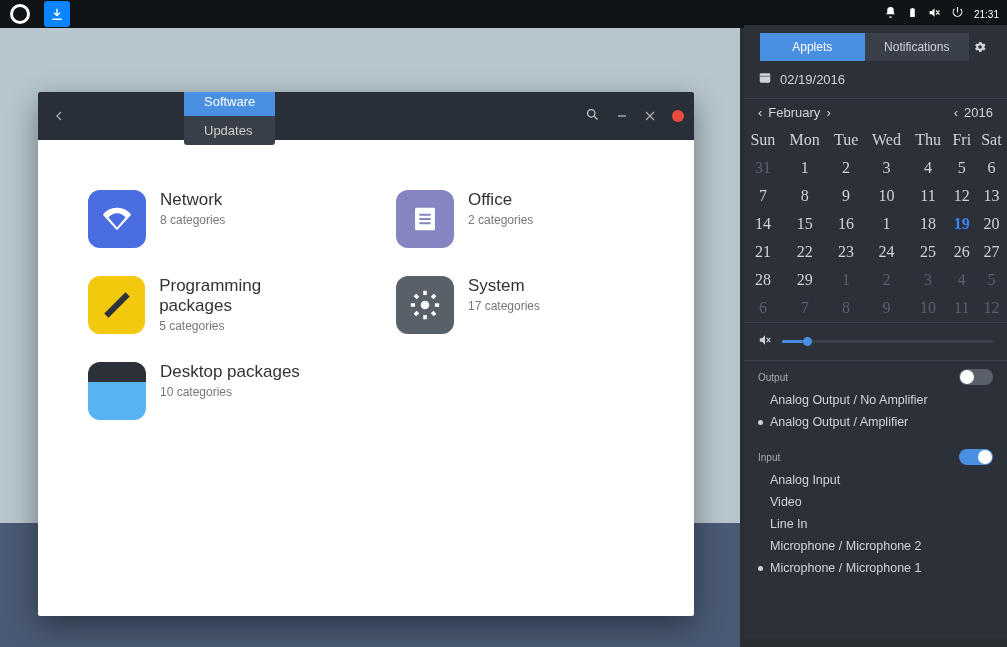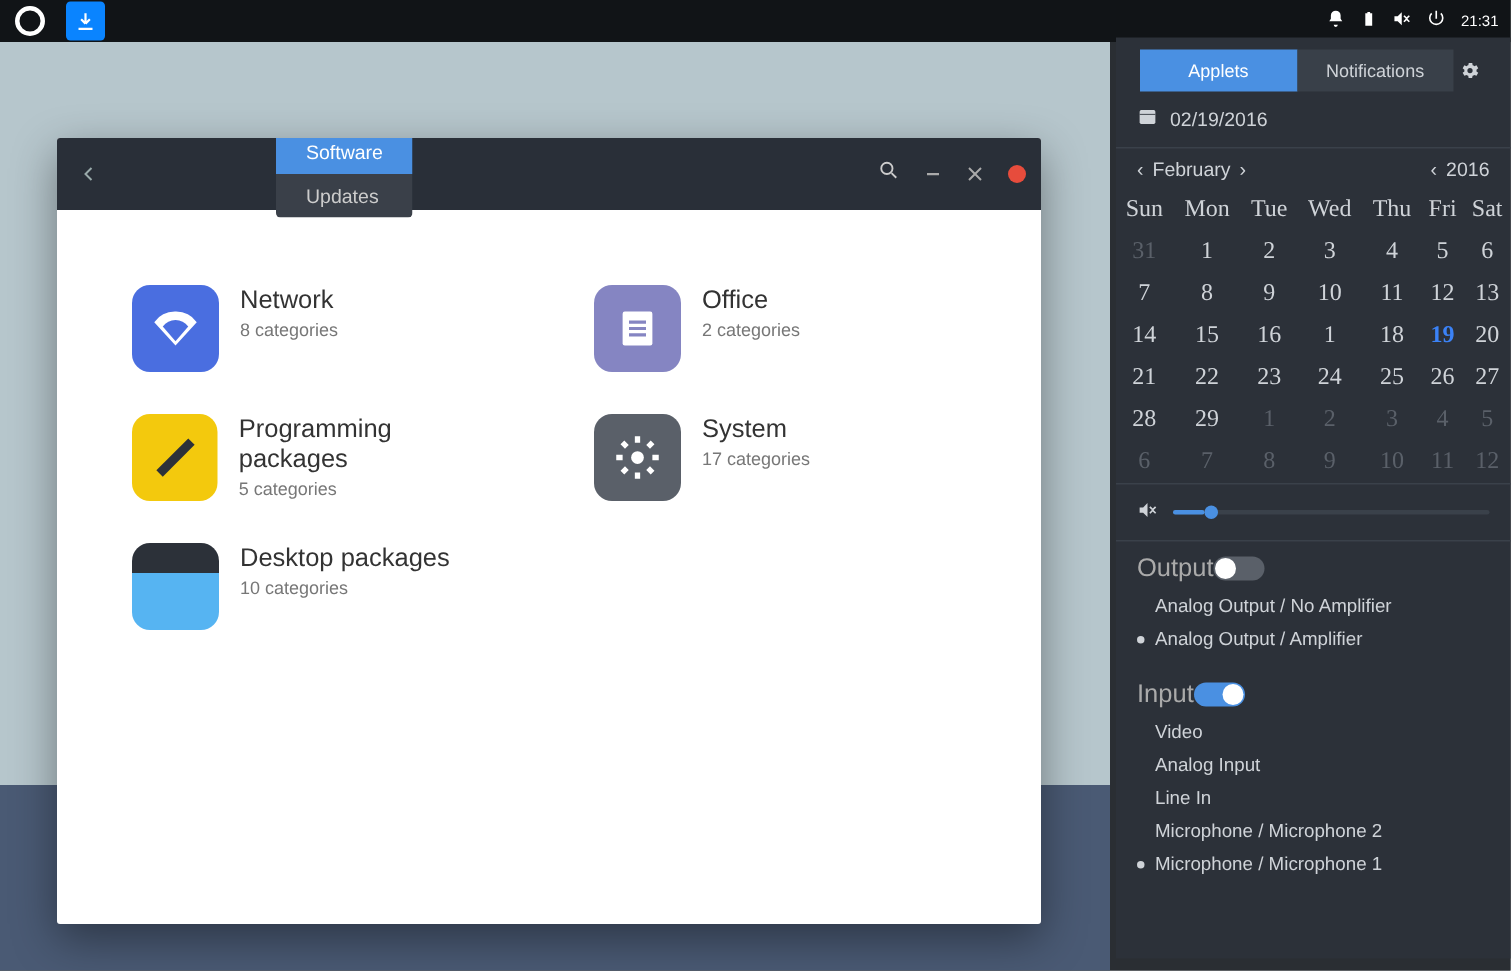--- a/index.html
+++ b/index.html
@@ -84,21 +84,21 @@
 }
 #sidebar th, #sidebar td { padding:5px 0; font-size:16px; font-weight:normal;font-family:Liberation Serif, serif; }
 #sidebar td.dim { color:#5a6069; }
 #sidebar td.today { color:#3b82f6; font-weight:bold; }
 #sidebar .vol-row {
   display:flex; align-items:center; gap:10px; padding:10px 14px; border-top:1px solid #3a414a; border-bottom:1px solid #3a414a;
 }
 #sidebar .slider { flex:1; height:3px; background:#3a414a; position:relative; border-radius:2px; }
 #sidebar .slider .fill { position:absolute; height:100%; width:10%; background:#4a90e2; border-radius:2px; }
 #sidebar .slider .knob { position:absolute; left:10%; top:-3px; width:9px; height:9px; background:#4a90e2; border-radius:50%; }
-#sidebar .togrow { display:flex; align-items:center; padding:8px 14px 0; color:#aaa; font-size:17px;}
+#sidebar .togrow { display:flex; align-items:center; justify-content:space-between; padding:8px 14px 0; color:#aaa; font-size:10px;}
 #sidebar .toggle {
   width:34px; height:16px; border-radius:10px; position:relative;
 }
 #sidebar .toggle.on { background:#4a90e2; }
 #sidebar .toggle.off { background:#5a6069; }
 #sidebar .toggle .dot {
   position:absolute; width:14px; height:14px; background:#fff; border-radius:50%; top:1px;
 }
 #sidebar .toggle.on .dot { right:1px; }
 #sidebar .toggle.off .dot { left:1px; }
@@ -355,19 +355,19 @@
       <li class="sel">Analog Output / Amplifier</li>
     </ul>
 
   <div class="togrow">
     <span>Input</span>
     <span class="toggle on">
         <span class="dot"></span>
       </span>
   </div>
   <ul id="in-list">
+      <li>Analog Input</li>
       <li>Video</li>
-      <li>Analog Input</li>
       <li>Line In</li>
       <li>Microphone / Microphone 2</li>
       <li class="sel">Microphone / Microphone 1</li>
     </ul>
 </div>
 
 </body></html>

